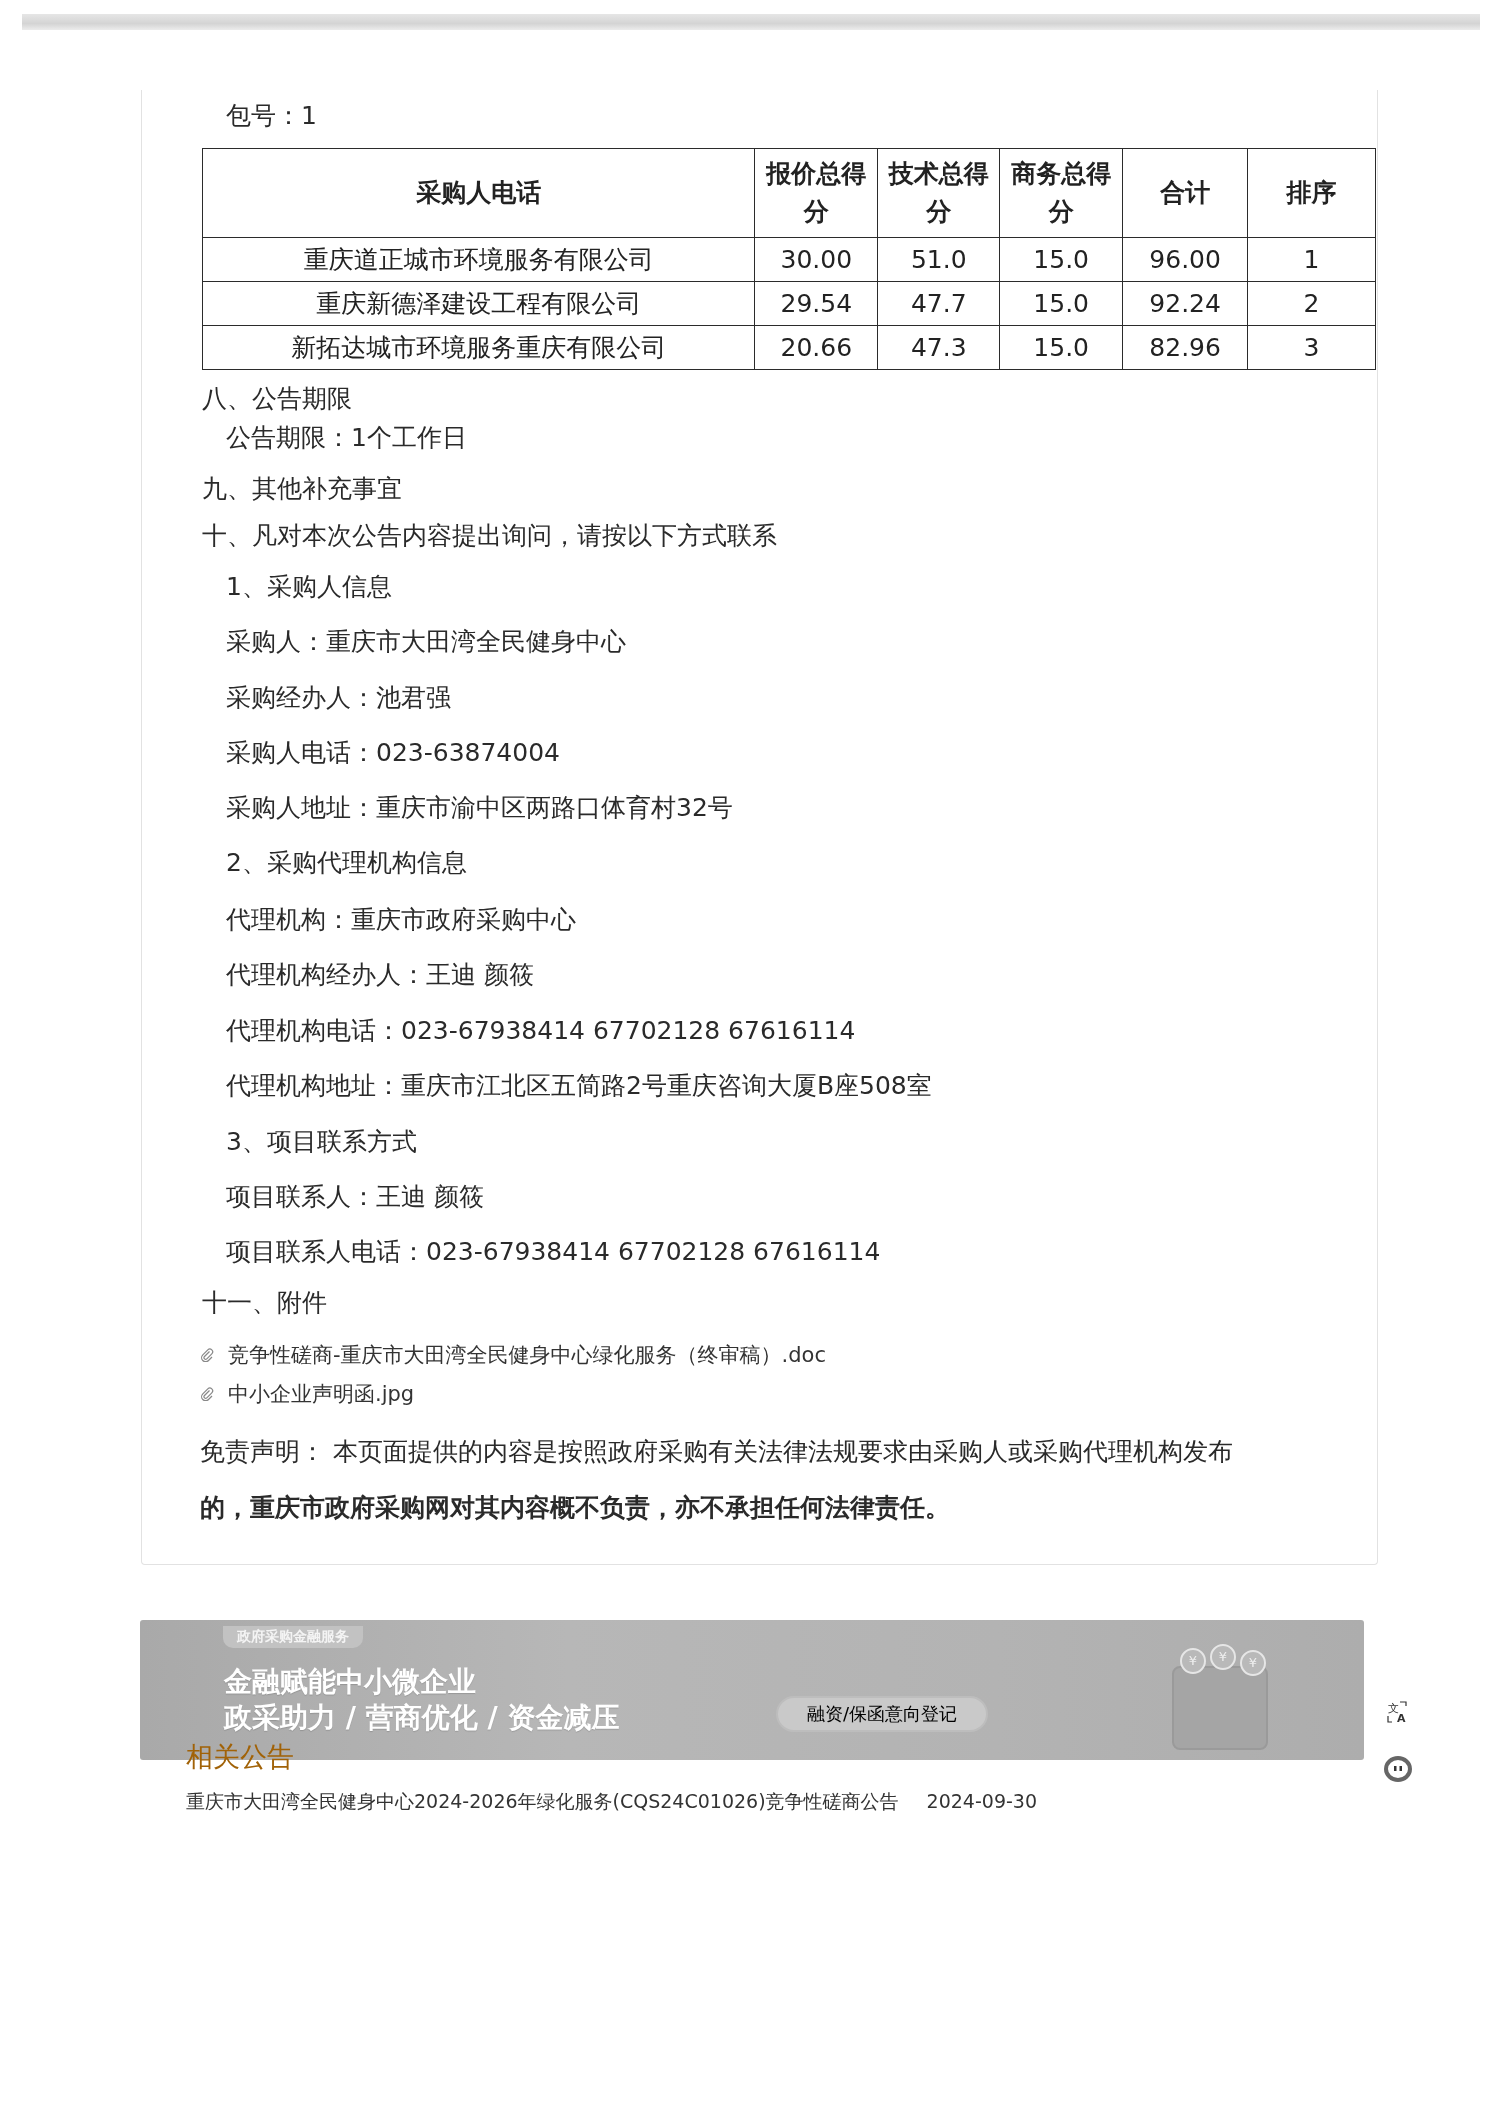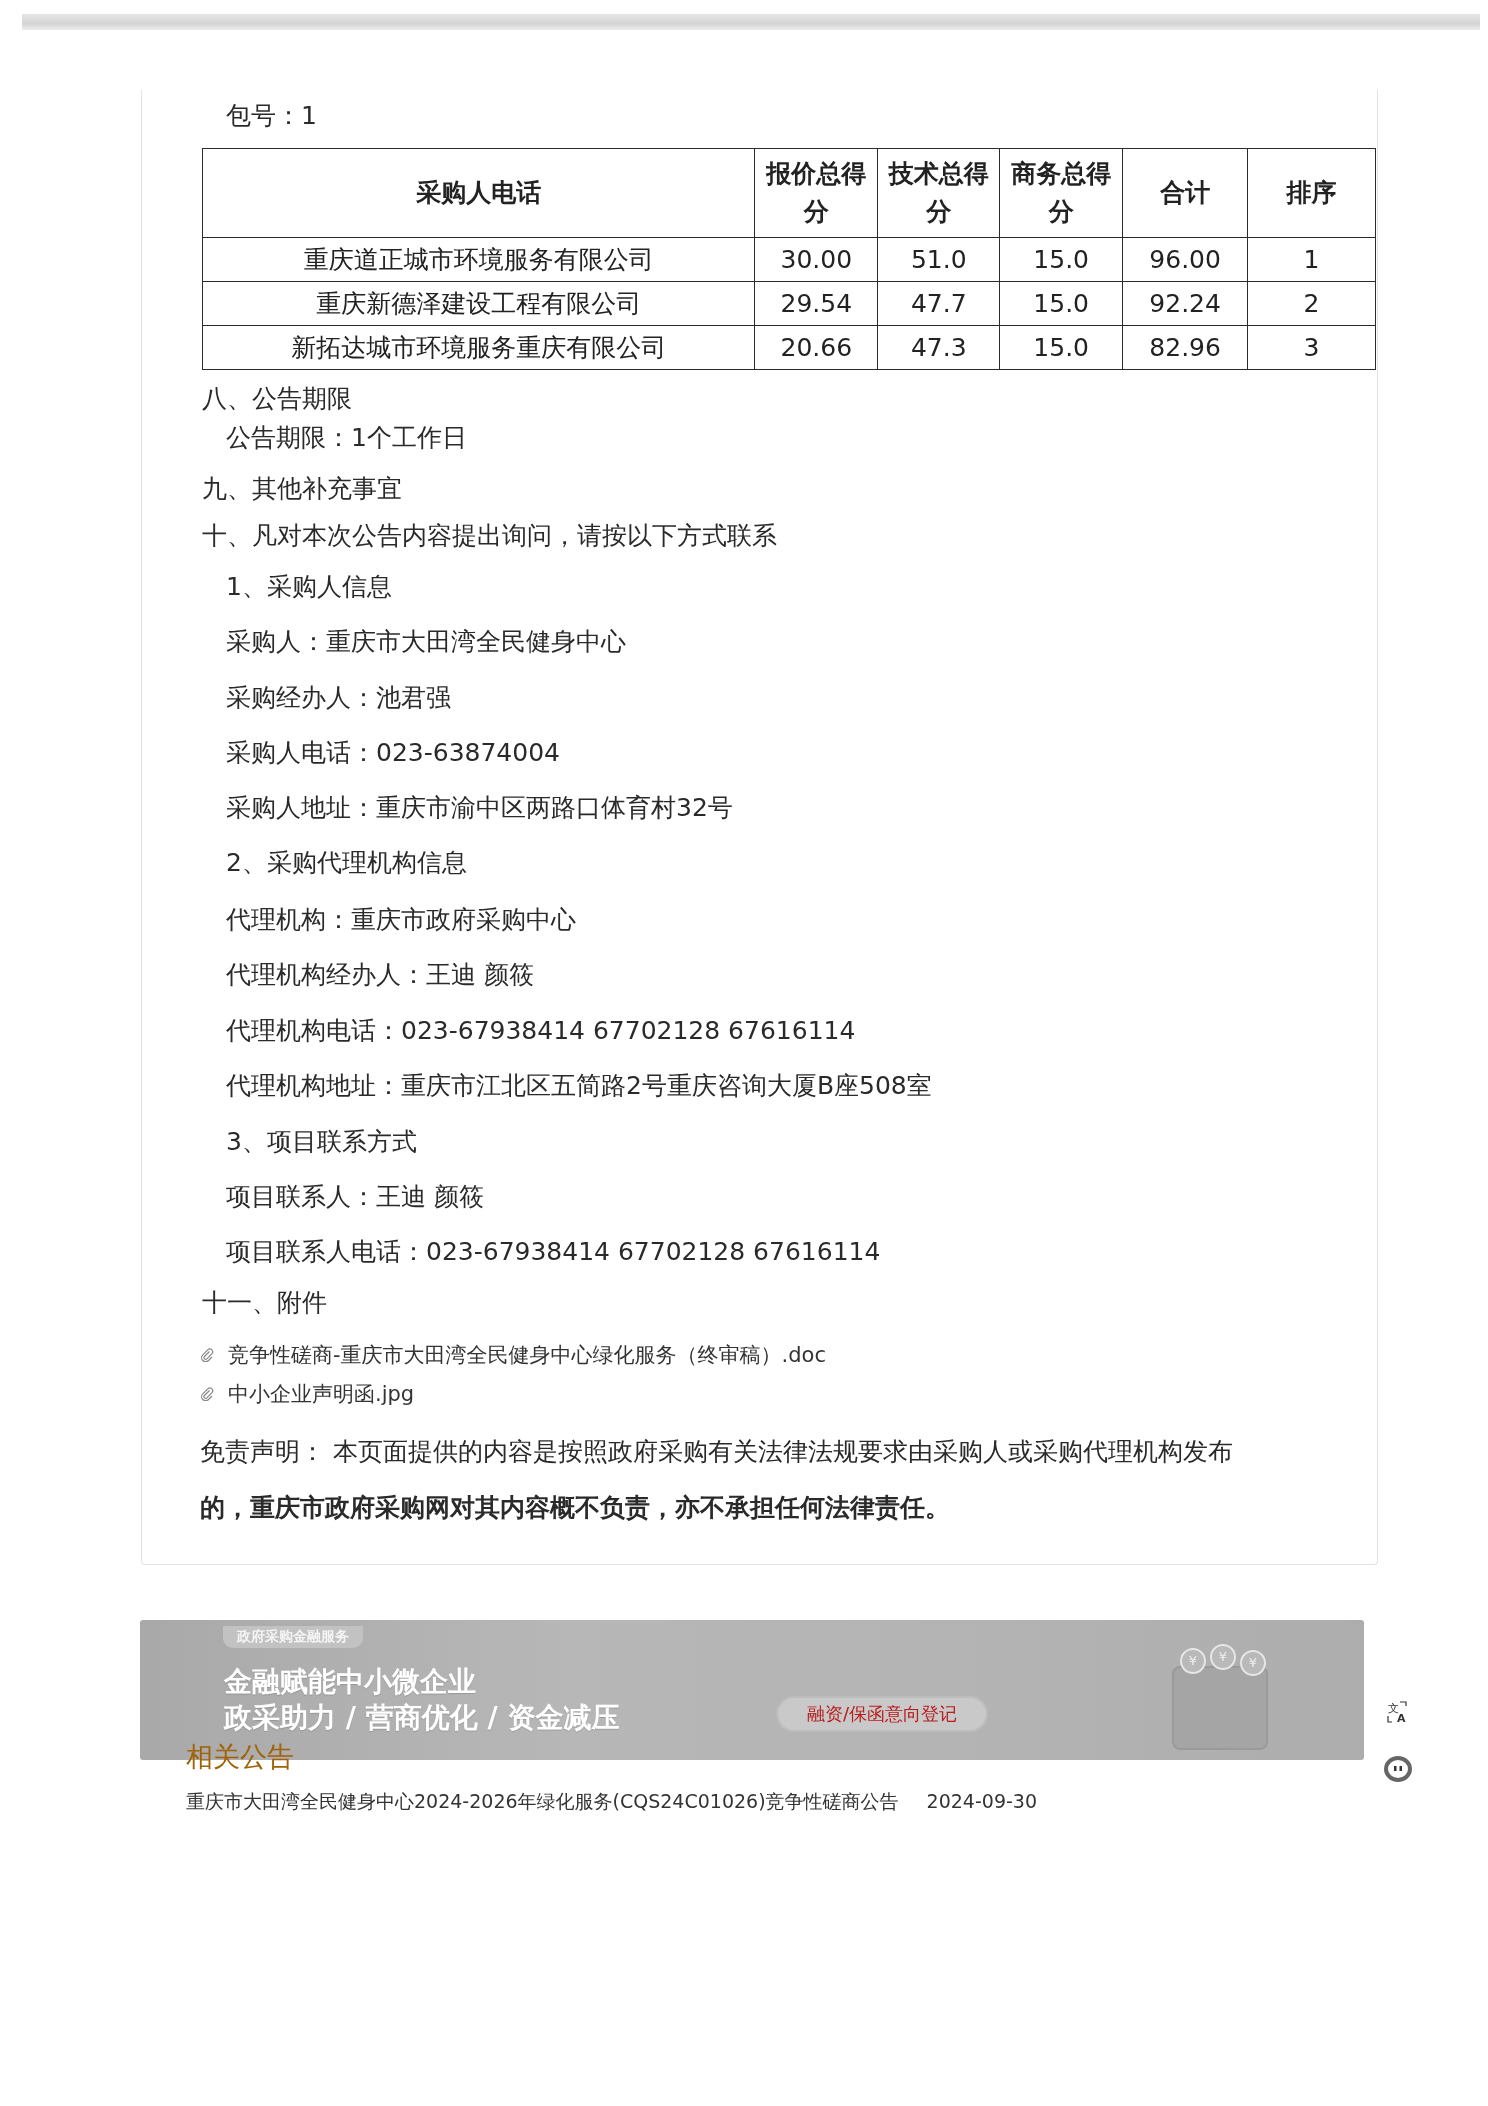--- a/index.html
+++ b/index.html
@@ -26,21 +26,21 @@
   .clip { width: 14px; height: 14px; display: inline-block; }
 
   .banner { position: absolute; left: 140px; top: 1576px; width: 1224px; height: 140px;
     background: linear-gradient(90deg, #a9a9a9 0%, #b7b7b7 35%, #b3b3b3 70%, #adadad 100%);
     border-radius: 3px; overflow: hidden; margin-top: 44px; }
   .banner .tag { position: absolute; left: 83px; top: 6px; padding: 2px 14px; background: #c2c2c2;
     border-radius: 0 0 10px 10px; color: #f4f4f4; font-size: 14px; font-weight: bold; }
   .banner .h1 { position: absolute; left: 84px; top: 44px; color: #ffffff; font-size: 28px; font-weight: bold;
     line-height: 36px; text-shadow: 0 1px 1px rgba(0,0,0,0.15); }
   .banner .btn { position: absolute; left: 636px; top: 76px; width: 212px; height: 36px; border-radius: 18px;
-    background: #c9c9c9; border: 2px solid #bdbdbd; color: #b91c1c; font-size: 18px; line-height: 32px; text-align: center; }
+    background: #c9c9c9; border: 2px solid #bdbdbd; color: #000000; font-size: 18px; line-height: 32px; text-align: center; }
   .wallet { position: absolute; left: 1032px; top: 46px; width: 96px; height: 84px; background: #a5a5a5;
     border-radius: 8px; border: 2px solid #9a9a9a; }
   .coin { position: absolute; width: 26px; height: 26px; border-radius: 50%; border: 2px solid #e6e6e6; background: #b9b9b9;
     color: #eee; font-size: 13px; text-align: center; line-height: 22px; }
 
   .side-icon { position: absolute; left: 1384px; width: 28px; height: 28px; display: flex; align-items: center; justify-content: center; }
 </style>
 </head>
 <body>
 

